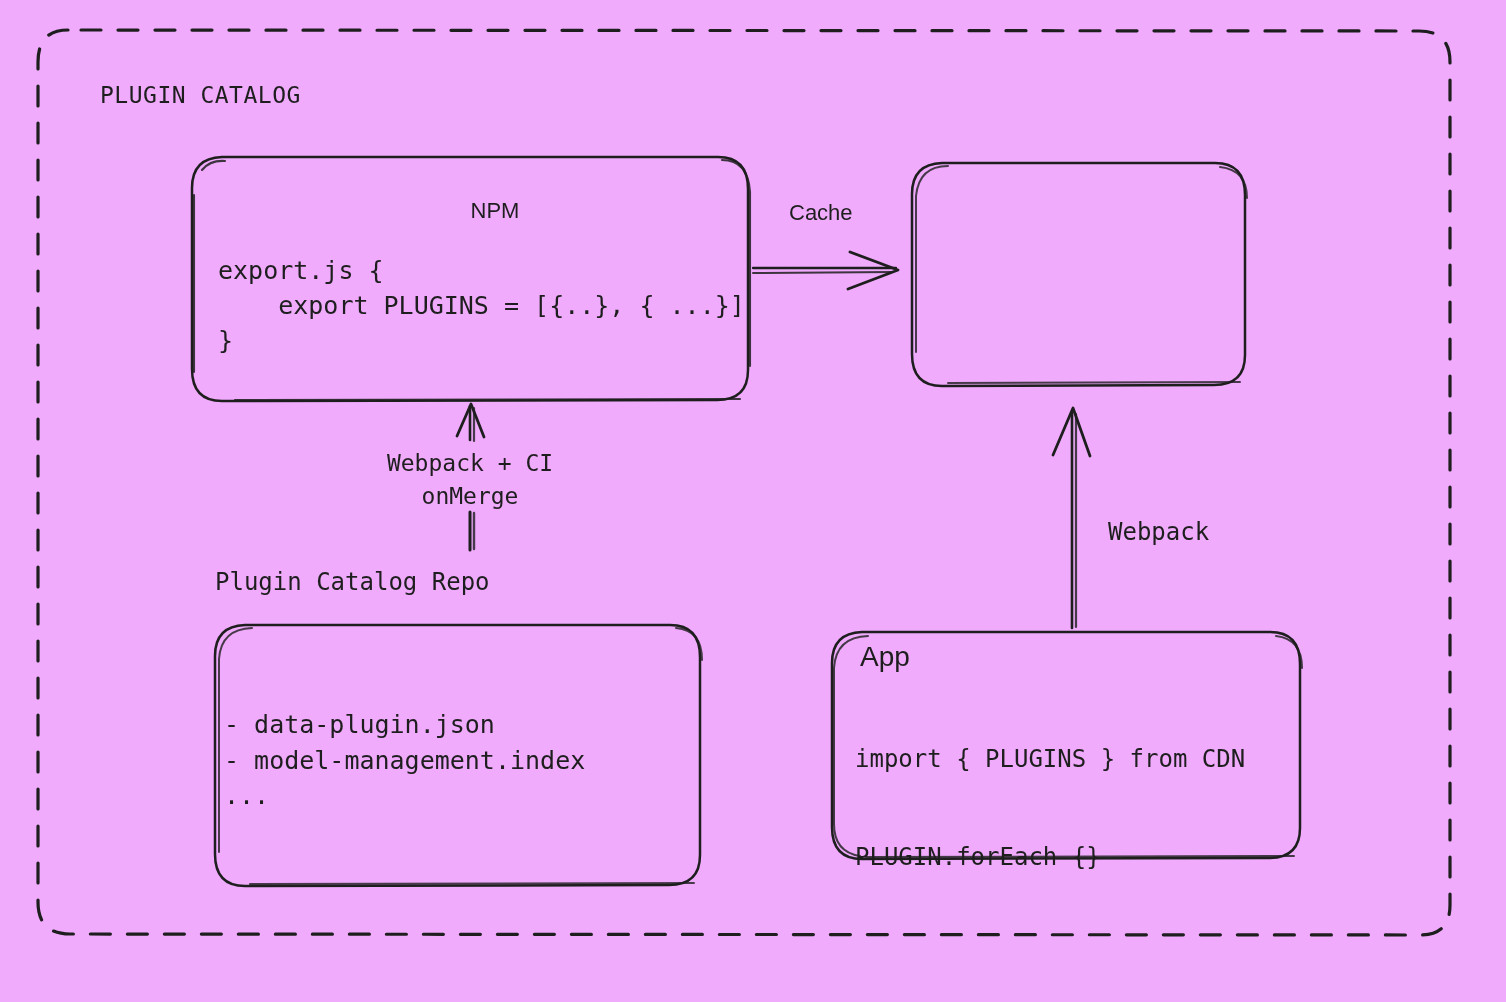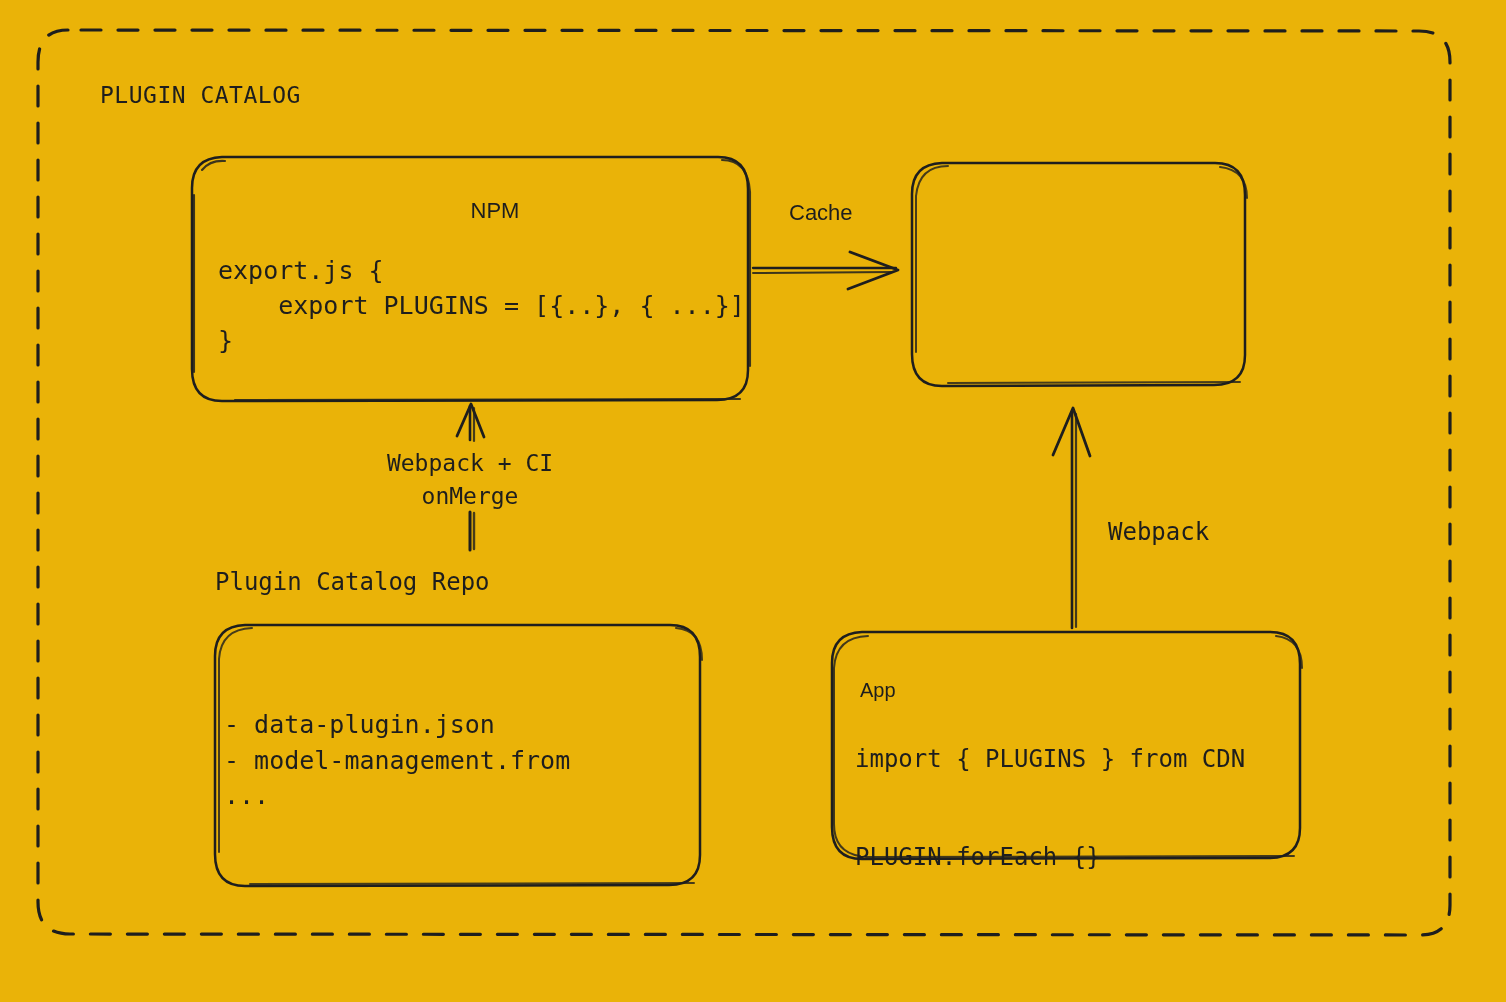--- a/index.html
+++ b/index.html
@@ -5,21 +5,21 @@
 <style>
   html, body {
     margin: 0;
     padding: 0;
     background: #ffffff;
   }
   #canvas {
     position: relative;
     width: 1506px;
     height: 1002px;
-    background: #eab308;
+    background: #f0abfc;
     overflow: hidden;
     font-family: "Liberation Sans", sans-serif;
     color: #1e1e1e;
   }
   #sketch {
     position: absolute;
     left: 0;
     top: 0;
     width: 1506px;
     height: 1002px;
@@ -106,22 +106,22 @@
   
   #import-label {
     left: 1108px;
     top: 517px;
     font-size: 24px;
   }
 
   
   #app-title {
     left: 860px;
-    top: 677px;
-    font-size: 20px;
+    top: 639px;
+    font-size: 28px;
   }
   #app-code {
     left: 855px;
     top: 735px;
     font-size: 24px;
     line-height: 2.05;
   }
 </style>
 </head>
 <body>
@@ -185,21 +185,21 @@
 
 
   <div class="lbl sans" id="cache-label">Cache</div>
 
   <div class="lbl mono" id="webpack-label">Webpack + CI
 onMerge</div>
 
   <div class="lbl mono" id="repo-caption">Plugin Catalog Repo</div>
 
   <div class="lbl mono" id="repo-list">- data-plugin.json
-- model-management.from
+- model-management.index
 ...</div>
 
   <div class="lbl mono" id="import-label">Webpack</div>
 
   <div class="lbl sans" id="app-title">App</div>
 
   <div class="lbl mono" id="app-code">import { PLUGINS } from CDN
 
 PLUGIN.forEach {}</div>
 

